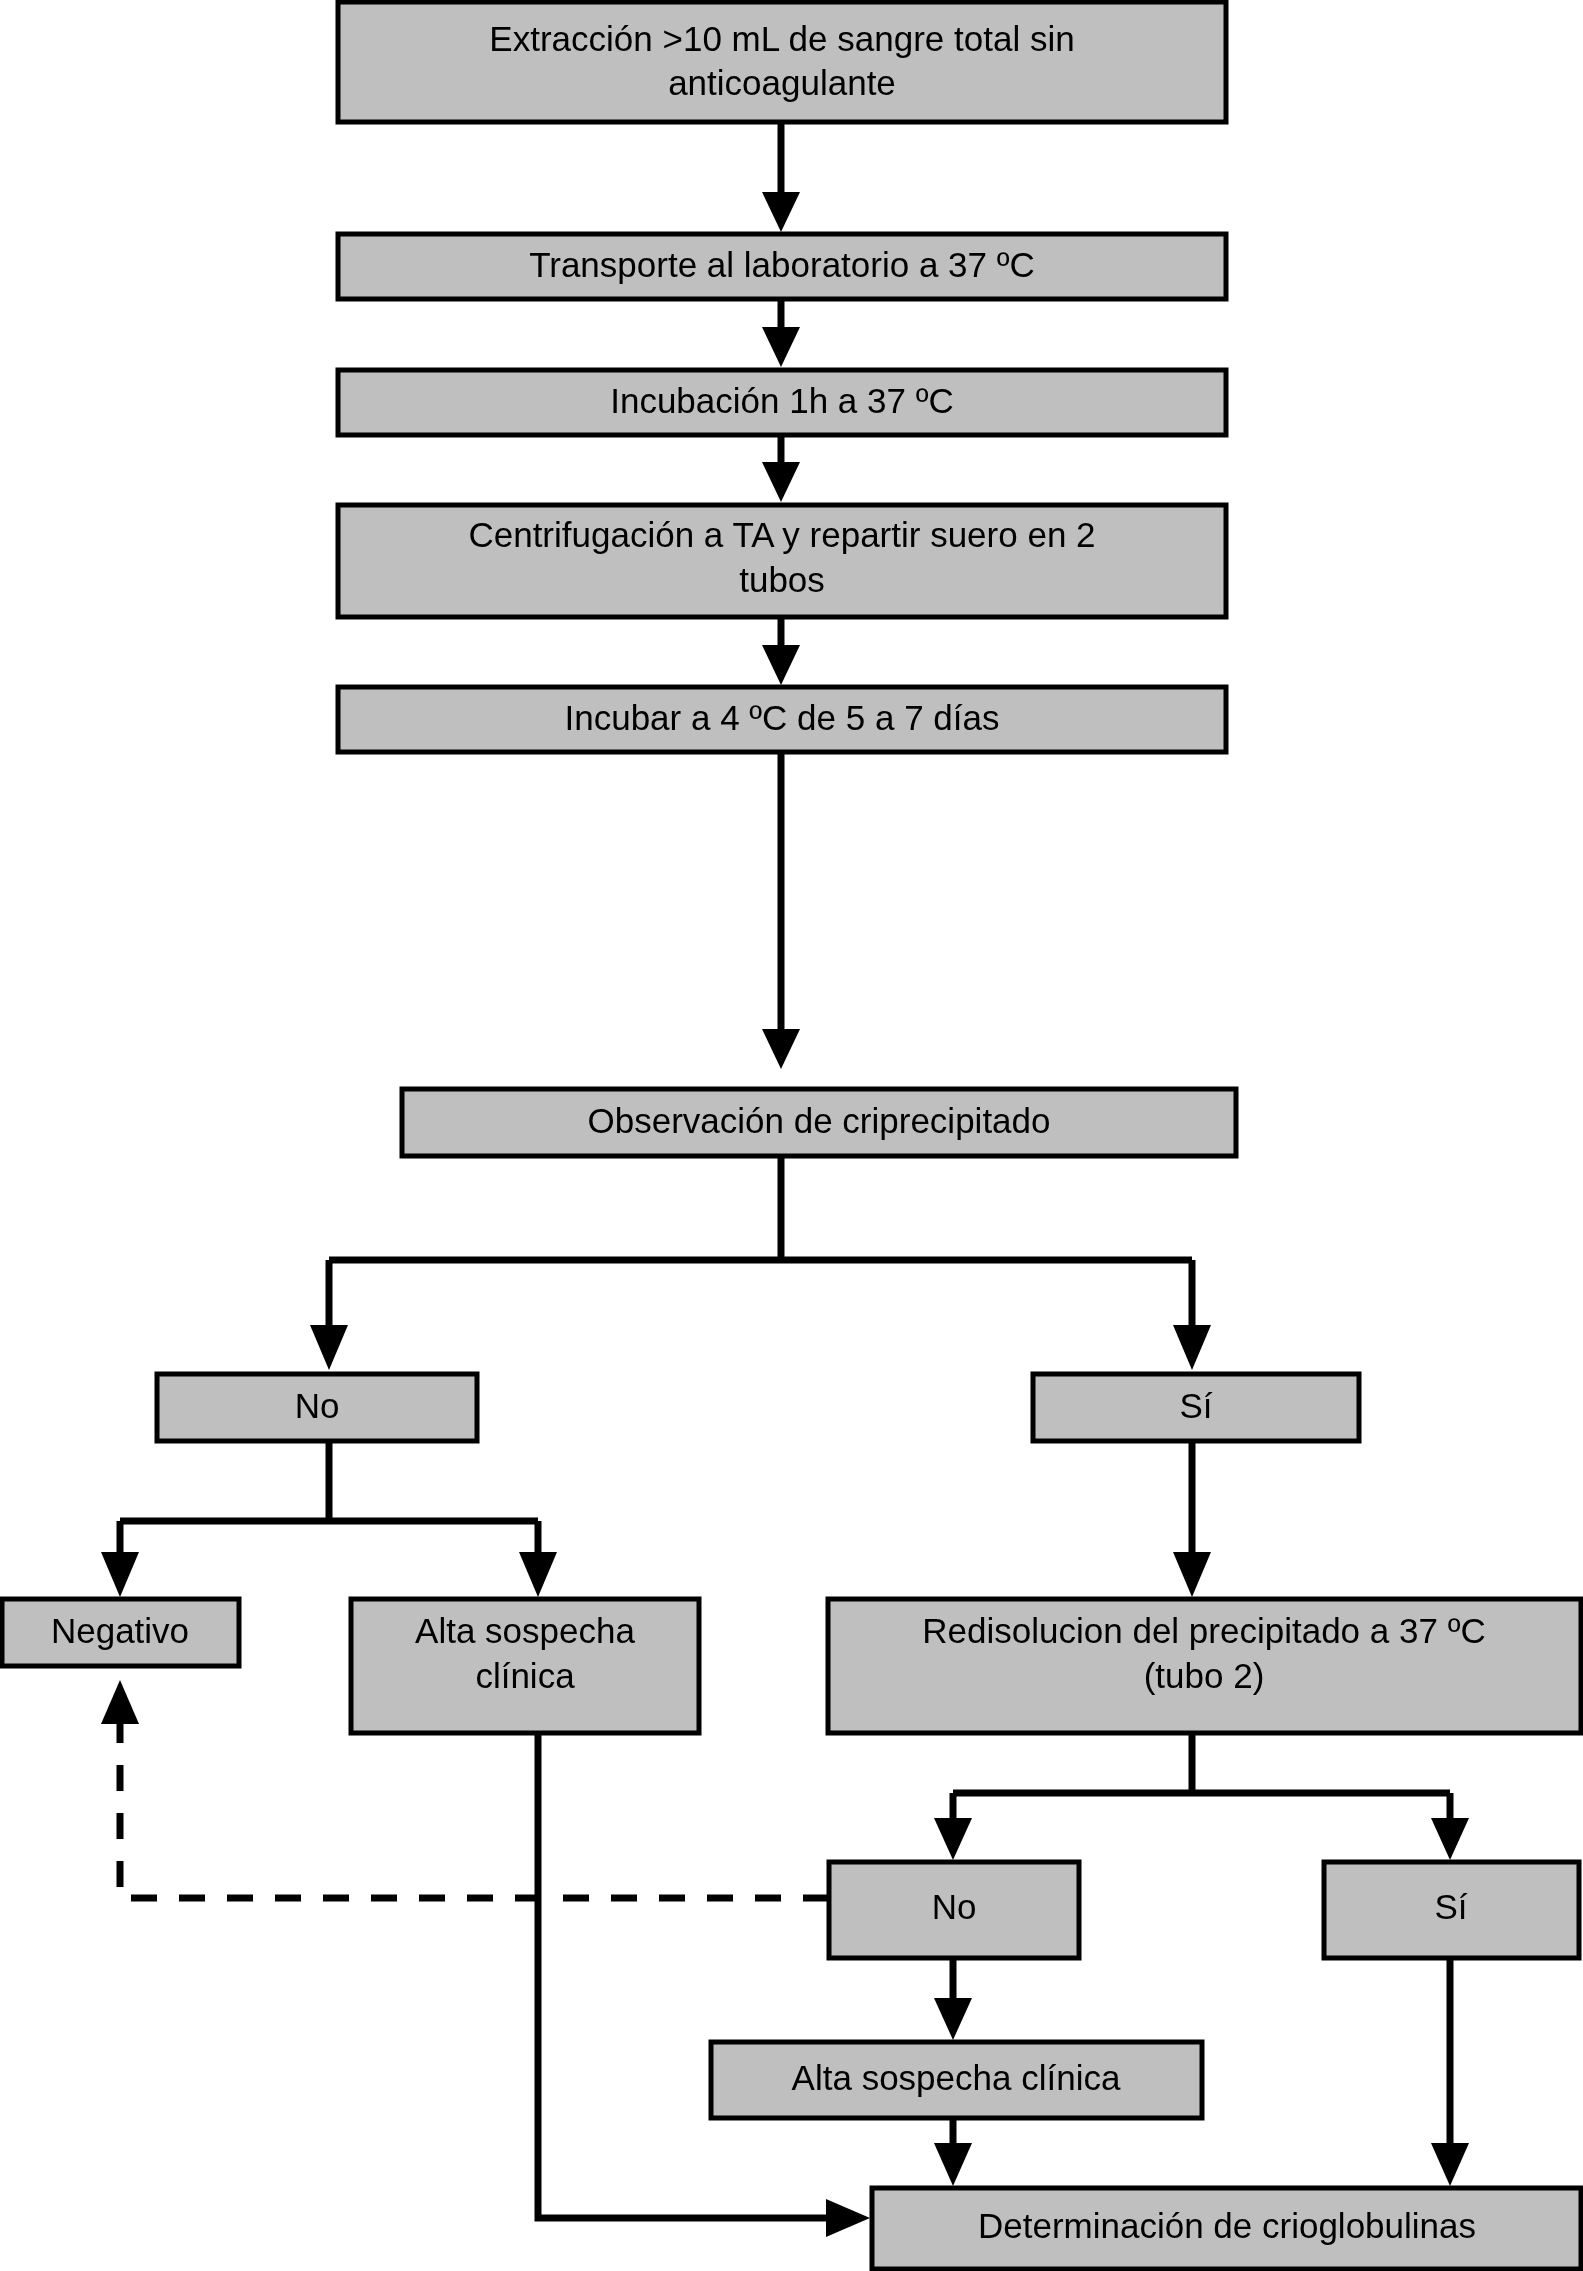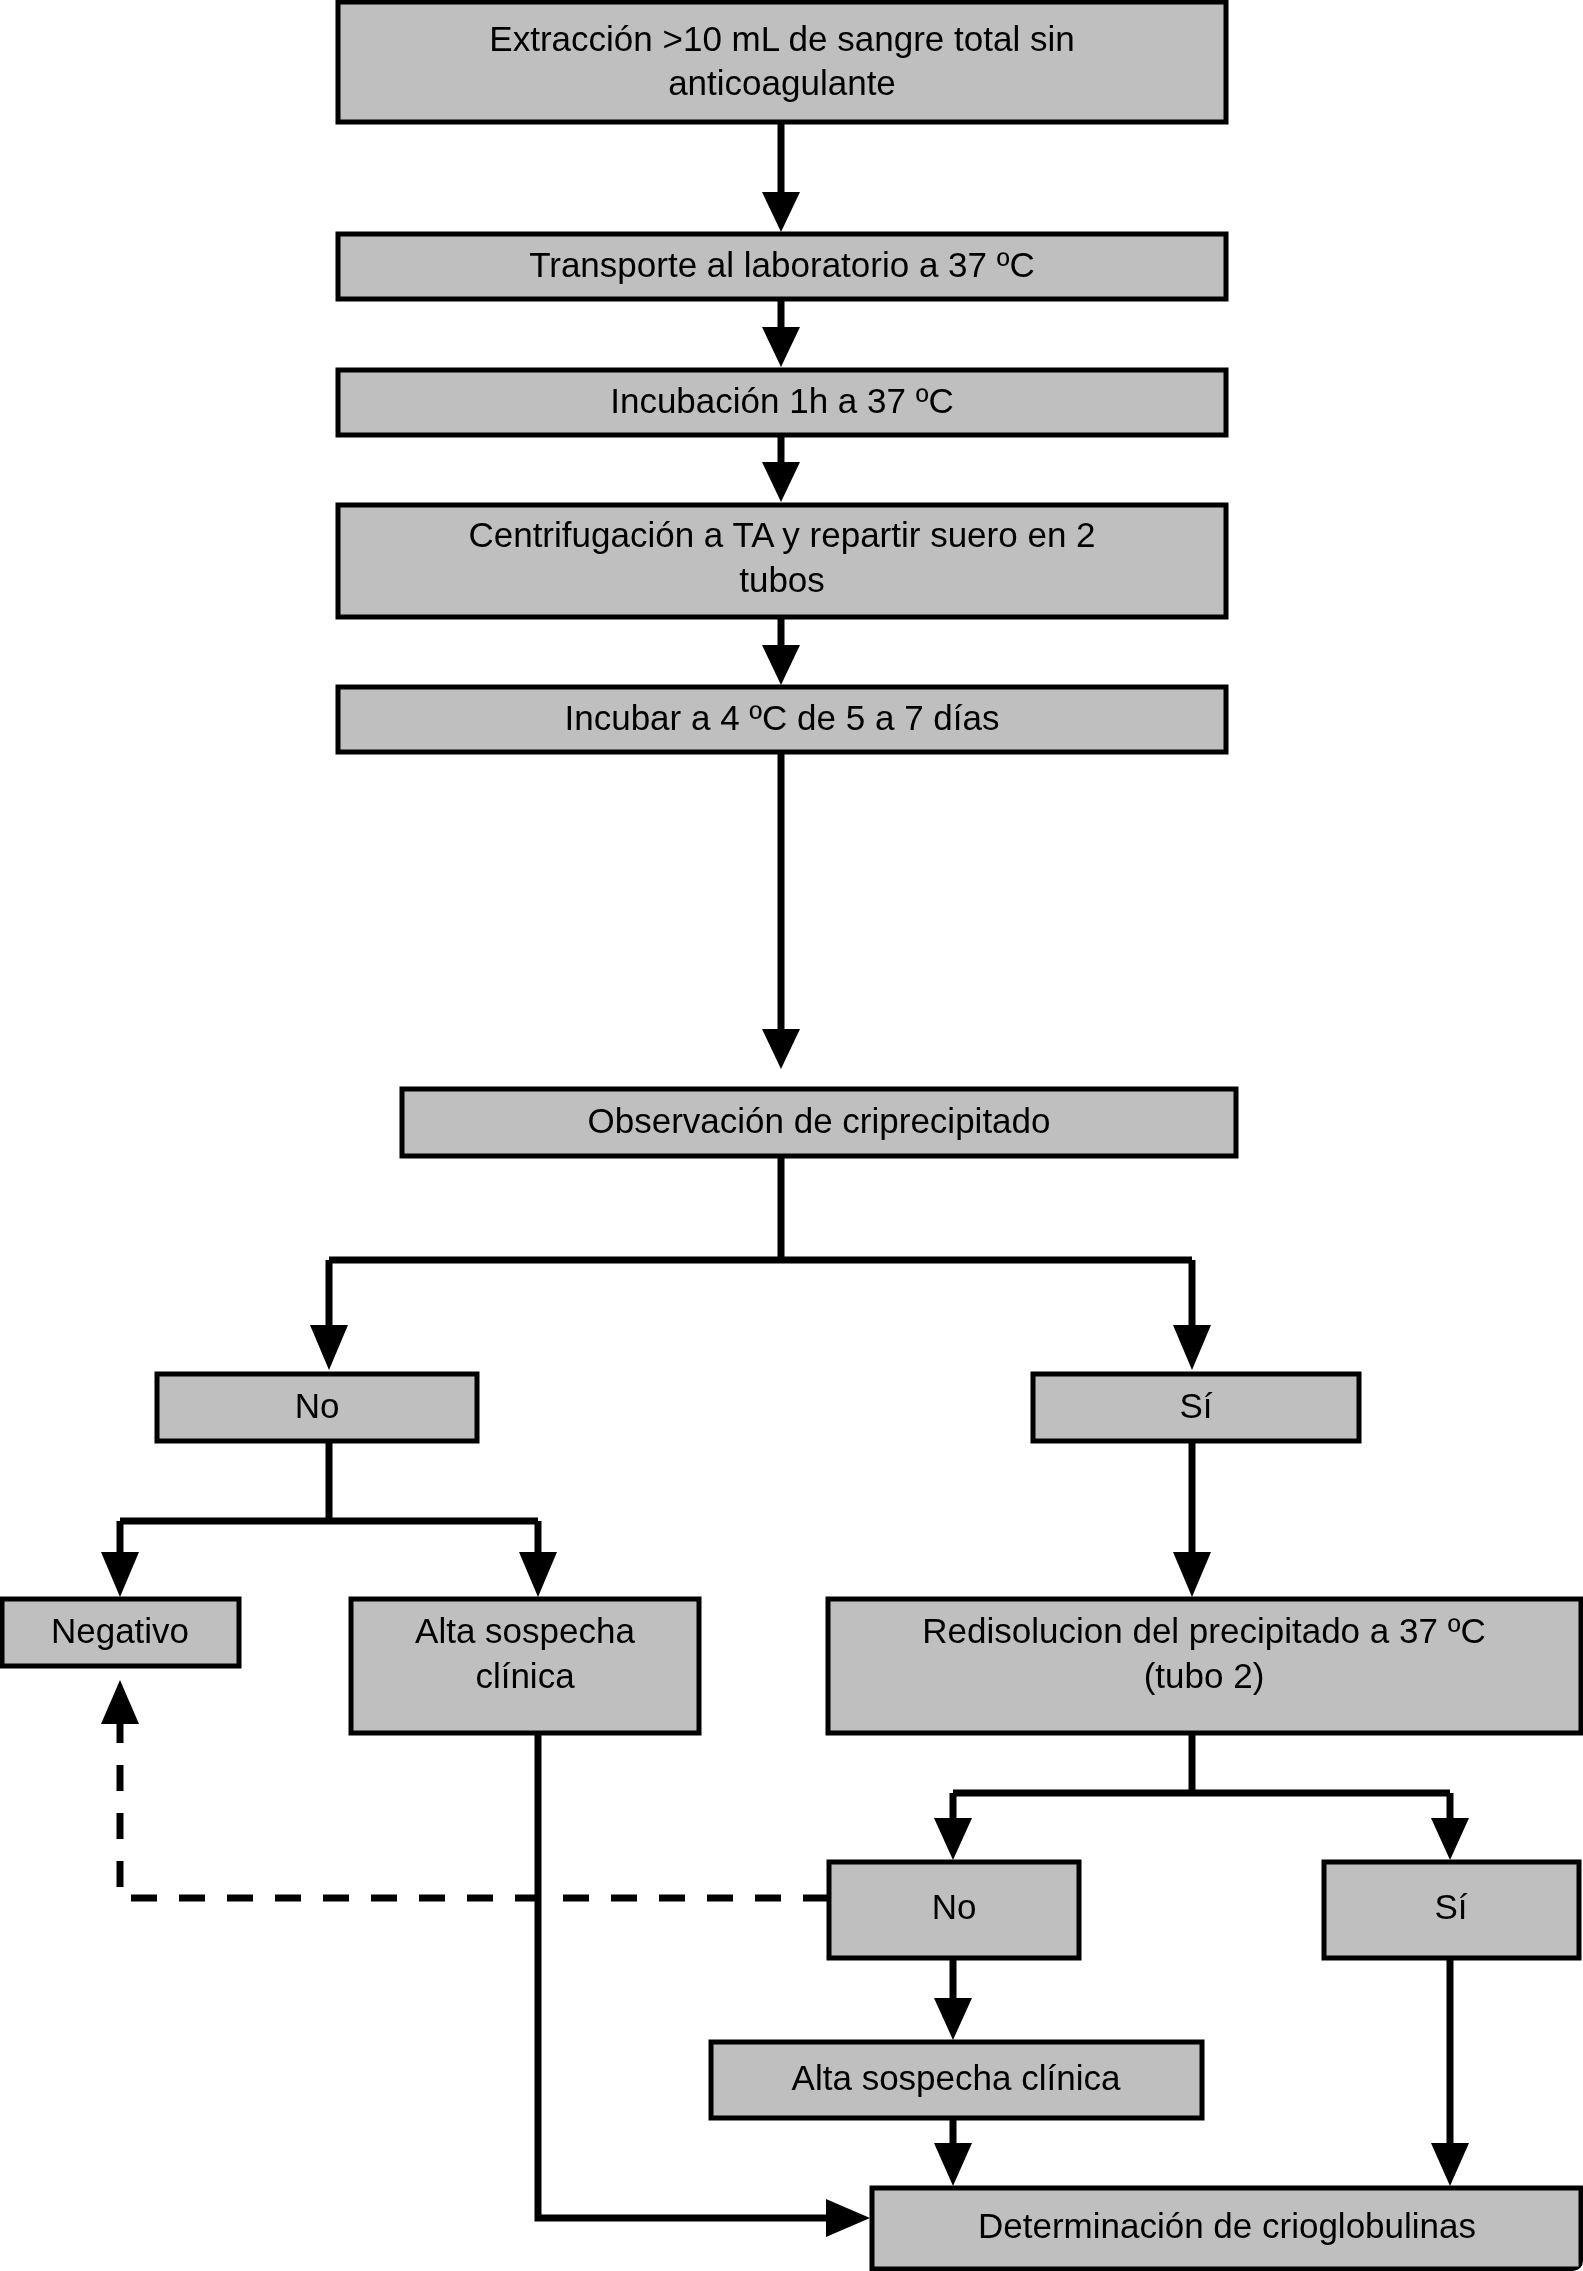--- a/index.html
+++ b/index.html
@@ -7,21 +7,20 @@
     padding: 0;
     background: #ffffff;
   }
   #page {
     position: relative;
     width: 1583px;
     height: 2271px;
     background: #ffffff;
     font-family: "Liberation Sans", sans-serif;
     overflow: hidden;
-    border-radius: 10px;
   }
   #flow {
     position: absolute;
     top: 0;
     left: 0;
     width: 1583px;
     height: 2271px;
     display: block;
   }
   .node-rect {

